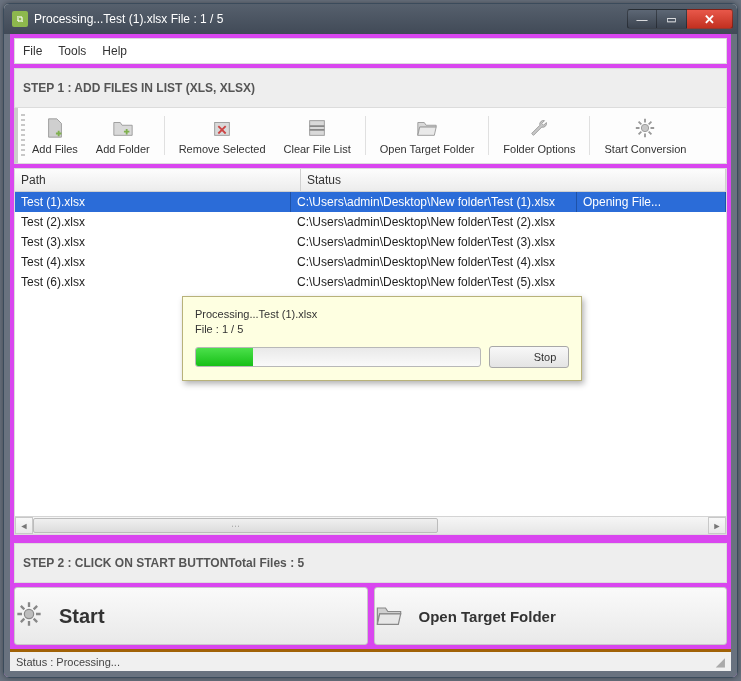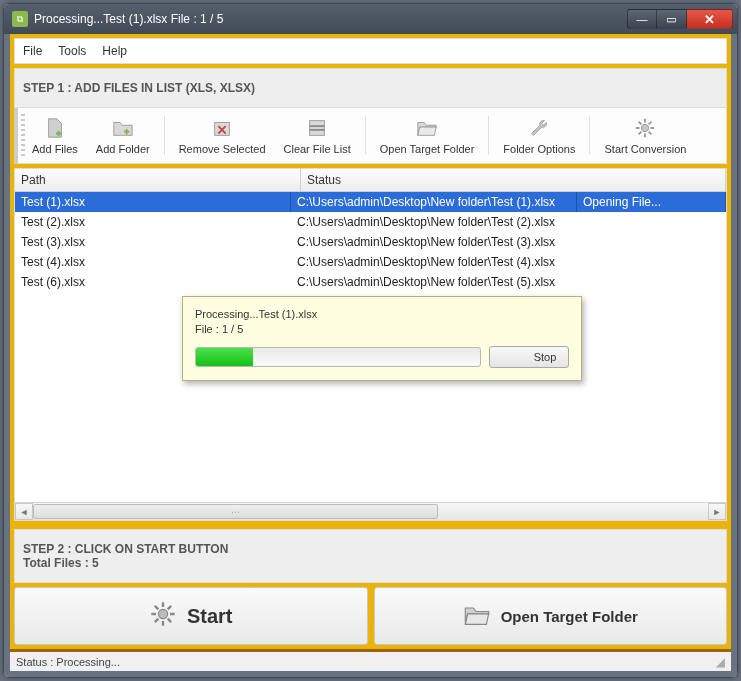--- a/index.html
+++ b/index.html
@@ -53,21 +53,21 @@
   .winbtn.max { border-left:none; }
   .winbtn.close {
     width: 46px;
     background: linear-gradient(#e8584a,#c23020);
     border-radius: 0 3px 3px 0;
     border-left: none;
     font-size: 13px; font-weight: bold;
   }
   .client {
     flex:1;
-    background: #eab308;
+    background: #d946ef;
     border: 6px solid #69727f;
     border-top: none;
     display:flex; flex-direction:column;
     position: relative;
   }
   .menubar {
     height: 26px;
     background: #fff;
     border: 1px solid #dcdcdc;
     margin: 4px 4px 0 4px;
@@ -80,21 +80,21 @@
   .step-header {
     margin: 4px 4px 0 4px;
     background: #eee;
     border: 1px solid #dcdcdc;
     padding: 12px 8px;
     font-weight: bold;
     color: #555;
     font-size: 12px;
   }
   .step-header.step2 {
-    display:flex;  flex-direction: column;
+    display:flex; 
   }
   .toolbar {
     margin: 0 4px;
     background: #fdfdfd;
     border: 1px solid #dcdcdc;
     border-top: none;
     padding: 4px 6px;
     display:flex;
     gap: 2px;
     border-left: 4px dotted #ccc;
@@ -186,22 +186,22 @@
   .bottom-buttons {
     margin: 4px;
     display:flex; gap:6px;
     height: 58px;
   }
   .bigbtn {
     flex:1;
     background:linear-gradient(#fafafa,#e9e9e9);
     border:1px solid #c8c8c8;
     border-radius:3px;
-    display:flex; align-items:center; justify-content:center;
-    gap:10px;
+    display:flex; align-items:center; justify-content:flex-start;
+    gap:16px;
     font-size:20px;
     color:#333;
   }
   .bigbtn .ico svg { width:28px; height:28px; }
   .statusbar {
     height:22px;
     background:#f0f0f0;
     border-top:3px solid #a16207;
     display:flex; align-items:center; justify-content:space-between;
     padding: 0 6px;

